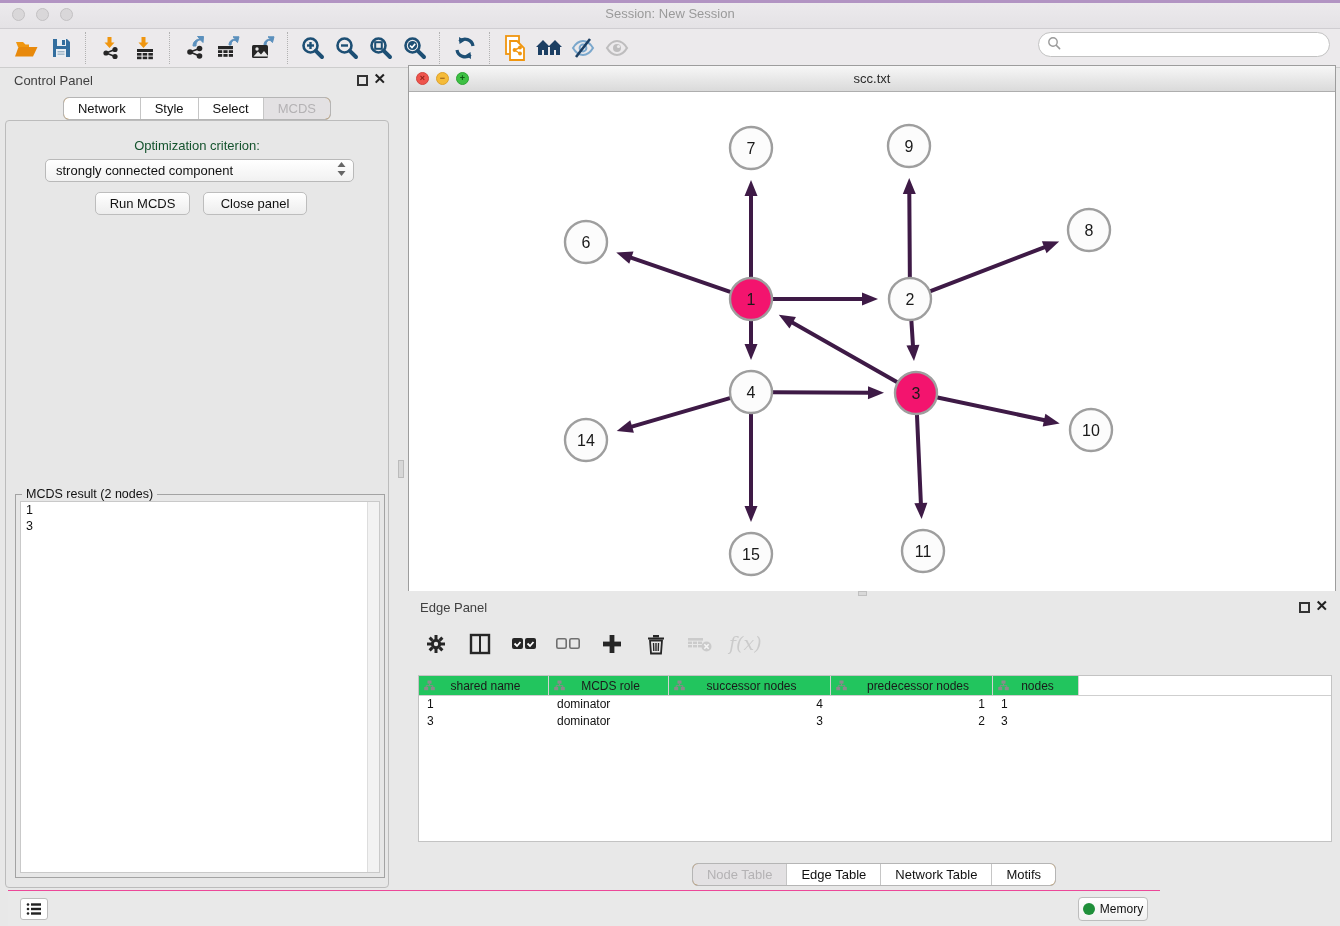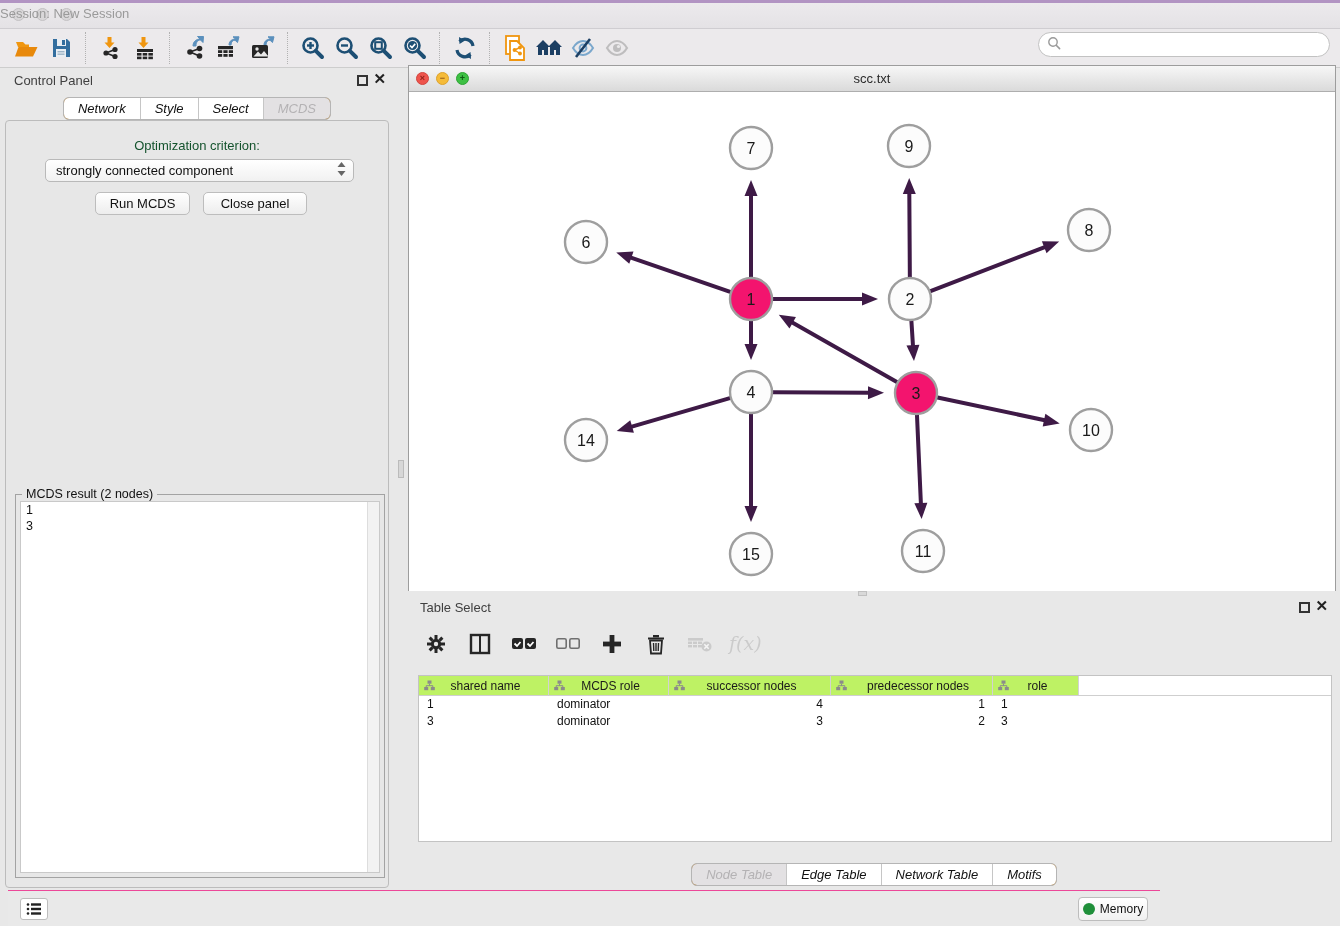--- a/index.html
+++ b/index.html
@@ -5,21 +5,21 @@
   html,body{margin:0;padding:0;}
   body{width:1340px;height:926px;overflow:hidden;font-family:"Liberation Sans",sans-serif;background:#e8e8e8;}
   .app{position:relative;width:1340px;height:926px;background:#e8e8e8;}
 
   
   .titlebar{position:absolute;left:0;top:0;width:1340px;height:28px;
     background:linear-gradient(#edebee,#e4e2e5);border-bottom:1px solid #cfcdd1;}
   .titlebar .accent{position:absolute;left:0;top:0;width:100%;height:3px;background:#b294c3;}
   .titlebar .lights{position:absolute;left:12px;top:8px;display:flex;gap:11px;}
   .titlebar .lights i{width:13px;height:13px;border-radius:50%;background:#d9d7d9;border:1px solid #c3c1c3;box-sizing:border-box;}
-  .titlebar .wtitle{position:absolute;left:0;right:0;top:6px;font-size:13px;color:#9a9a9a;}
+  .titlebar .wtitle{position:absolute;left:0;right:0;top:6px;text-align:center;font-size:13px;color:#9a9a9a;}
 
   
   .toolbar{position:absolute;left:0;top:29px;width:1340px;height:39px;background:#eceaec;
     border-bottom:1px solid #cdcdcd;display:flex;align-items:center;padding-left:10px;box-sizing:border-box;}
   .toolbar .tbi{width:34px;height:30px;display:flex;align-items:center;justify-content:center;}
   .toolbar .sep{width:1px;height:32px;margin:0 7px;border-left:1px dotted #b2b2b2;}
   .tbi svg{display:block;}
   .tbi.disabled{opacity:.55;filter:grayscale(1);}
   .searchbox{position:absolute;right:10px;top:32px;width:292px;height:25px;background:#fff;
     border:1px solid #c2c2c2;border-radius:13px;display:flex;align-items:center;padding-left:8px;box-sizing:border-box;}
@@ -27,21 +27,21 @@
 
   
   .cpanel{position:absolute;left:0;top:68px;width:394px;height:822px;}
   .cpanel .phead{position:relative;height:26px;}
   .phead .ptitle{position:absolute;left:14px;top:5px;font-size:13px;color:#404040;}
   .phead .float-ic{position:absolute;top:7px;width:11px;height:11px;border:2px solid #333;box-sizing:border-box;}
   .phead .close-ic{position:absolute;top:2px;font-size:15px;font-weight:bold;color:#222;line-height:18px;}
   .cpanel .float-ic{right:26px;} .cpanel .close-ic{right:8px;}
 
   .tabrow{position:absolute;top:29px;left:0;width:100%;display:flex;justify-content:center;}
-  .tabgrp{display:flex;border:1px solid #b5b5b5;border-radius:6px;overflow:hidden;background:#a16207;height:21px;font-style:italic;}
+  .tabgrp{display:flex;border:1px solid #b5b5b5;border-radius:6px;overflow:hidden;background:#a16207;height:21px;}
   .tabgrp .tab{padding:0 14px;font-size:13px;line-height:21px;color:#111;background:#fff;border-right:1px solid #c6c6c6;cursor:default;}
   .tabgrp .tab:last-child{border-right:none;}
   .tabgrp .tab.active{background:#e3e1e3;color:#b4b2b4;}
 
   .cbody{position:absolute;left:5px;top:52px;width:382px;height:766px;border:1px solid #bcbcbc;border-radius:4px;background:#e7e7e7;}
   .optlabel{position:absolute;top:17px;width:100%;text-align:center;font-size:13px;color:#14532d;}
   .dropdown{position:absolute;left:39px;top:38px;width:309px;height:23px;background:linear-gradient(#fff,#f1f1f1);
     border:1px solid #b9b9b9;border-radius:5px;box-sizing:border-box;display:flex;align-items:center;}
   .dropdown .dval{font-size:13px;color:#111;margin-left:10px;flex:1;}
   .dropdown .chev{margin-right:7px;}
@@ -73,21 +73,21 @@
   .lt-green{background:#3dc043;border:1px solid #2ea334;color:#0f5d14!important;}
   .canvas{position:relative;width:926px;height:499px;background:#fff;overflow:hidden;}
 
   
   .tpanel{position:absolute;left:408px;top:595px;width:932px;height:295px;}
   .tpanel .float-ic{right:30px;} .tpanel .close-ic{right:12px;}
   .ttoolbar{position:absolute;left:10px;top:28px;height:42px;display:flex;align-items:center;gap:8px;justify-content:flex-end;}
   .ttoolbar .tbi{width:36px;height:34px;display:flex;align-items:center;justify-content:center;}
   .tablebox{position:absolute;left:10px;top:80px;width:914px;height:167px;background:#fff;border:1px solid #c3c3c3;box-sizing:border-box;overflow:hidden;}
   .thead{display:flex;height:19px;border-bottom:1px solid #cfcfcf;}
-  .thead .hc{background:#bef264;border-right:1px solid #d2d2d2;box-sizing:border-box;display:flex;align-items:center;font-size:12px;color:#1a1a1a;}
+  .thead .hc{background:#22c55e;border-right:1px solid #d2d2d2;box-sizing:border-box;display:flex;align-items:center;font-size:12px;color:#1a1a1a;}
   .thead .hc .htxt{flex:1;text-align:center;padding-right:12px;}
   .thead .hc svg{margin-left:5px;flex:none;}
   .trow{display:flex;height:17px;}
   .trow .tc{font-size:12px;color:#111;box-sizing:border-box;padding:1px 8px 0 8px;overflow:hidden;white-space:nowrap;}
 
   .ttabs{position:absolute;left:0;width:100%;top:268px;display:flex;justify-content:center;}
 
   
   .statusbar{position:absolute;left:8px;top:890px;width:1152px;height:36px;background:#e9e9e9;border-top:1px solid #ec4899;box-sizing:border-box;}
   .listbtn{position:absolute;left:12px;top:7px;width:28px;height:22px;background:#fff;border:1px solid #bdbdbd;border-radius:3px;
@@ -420,21 +420,21 @@
             <circle cx="514" cy="459" r="21" fill="#fcfcfc" stroke="#9e9e9e" stroke-width="2.4"></circle>
             <text x="514" y="464.5" text-anchor="middle" font-size="16" fill="#1a1a1a" font-family="Liberation Sans, sans-serif">11</text>
           </g>
         </svg>
     </div>
   </div>
   <div class="hsplit-grip"></div>
 
   <div class="tpanel">
     <div class="phead">
-      <span class="ptitle" style="left:12px;">Table Select</span>
+      <span class="ptitle" style="left:12px;">Edge Panel</span>
       <span class="float-ic"></span>
       <span class="close-ic">✕</span>
     </div>
     <div class="ttoolbar" id="table-toolbar">
         <span class="tbi">
           <svg width="22" height="22" viewBox="0 0 22 22">
             <g fill="#262626">
               <circle cx="11" cy="11" r="5.2"></circle>
               <g stroke="#262626" stroke-width="3">
                 <line x1="11" y1="2" x2="11" y2="6"></line>
@@ -547,21 +547,21 @@
             </svg>
             <span class="htxt">predecessor nodes</span>
           </div>
           <div class="hc" style="width: 86px;">
             <svg width="11" height="11" viewBox="0 0 11 11">
               <rect x="3.5" y="0.5" width="4" height="3.2" fill="#8b8b8b"></rect>
               <rect x="0.2" y="7" width="4" height="3.2" fill="#8b8b8b"></rect>
               <rect x="6.8" y="7" width="4" height="3.2" fill="#8b8b8b"></rect>
               <path d="M5.5 3.7v2M2.2 7V5.7h6.6V7" stroke="#8b8b8b" stroke-width="1" fill="none"></path>
             </svg>
-            <span class="htxt">role</span>
+            <span class="htxt">nodes</span>
           </div>
         </div>
       <div id="table-rows">
           <div class="trow">
             <div class="tc" style="width: 130px; text-align: left;">1</div>
             <div class="tc" style="width: 120px; text-align: left;">dominator</div>
             <div class="tc" style="width: 162px; text-align: right;">4</div>
             <div class="tc" style="width: 162px; text-align: right;">1</div>
             <div class="tc" style="width: 86px; text-align: left;">1</div>
           </div>

